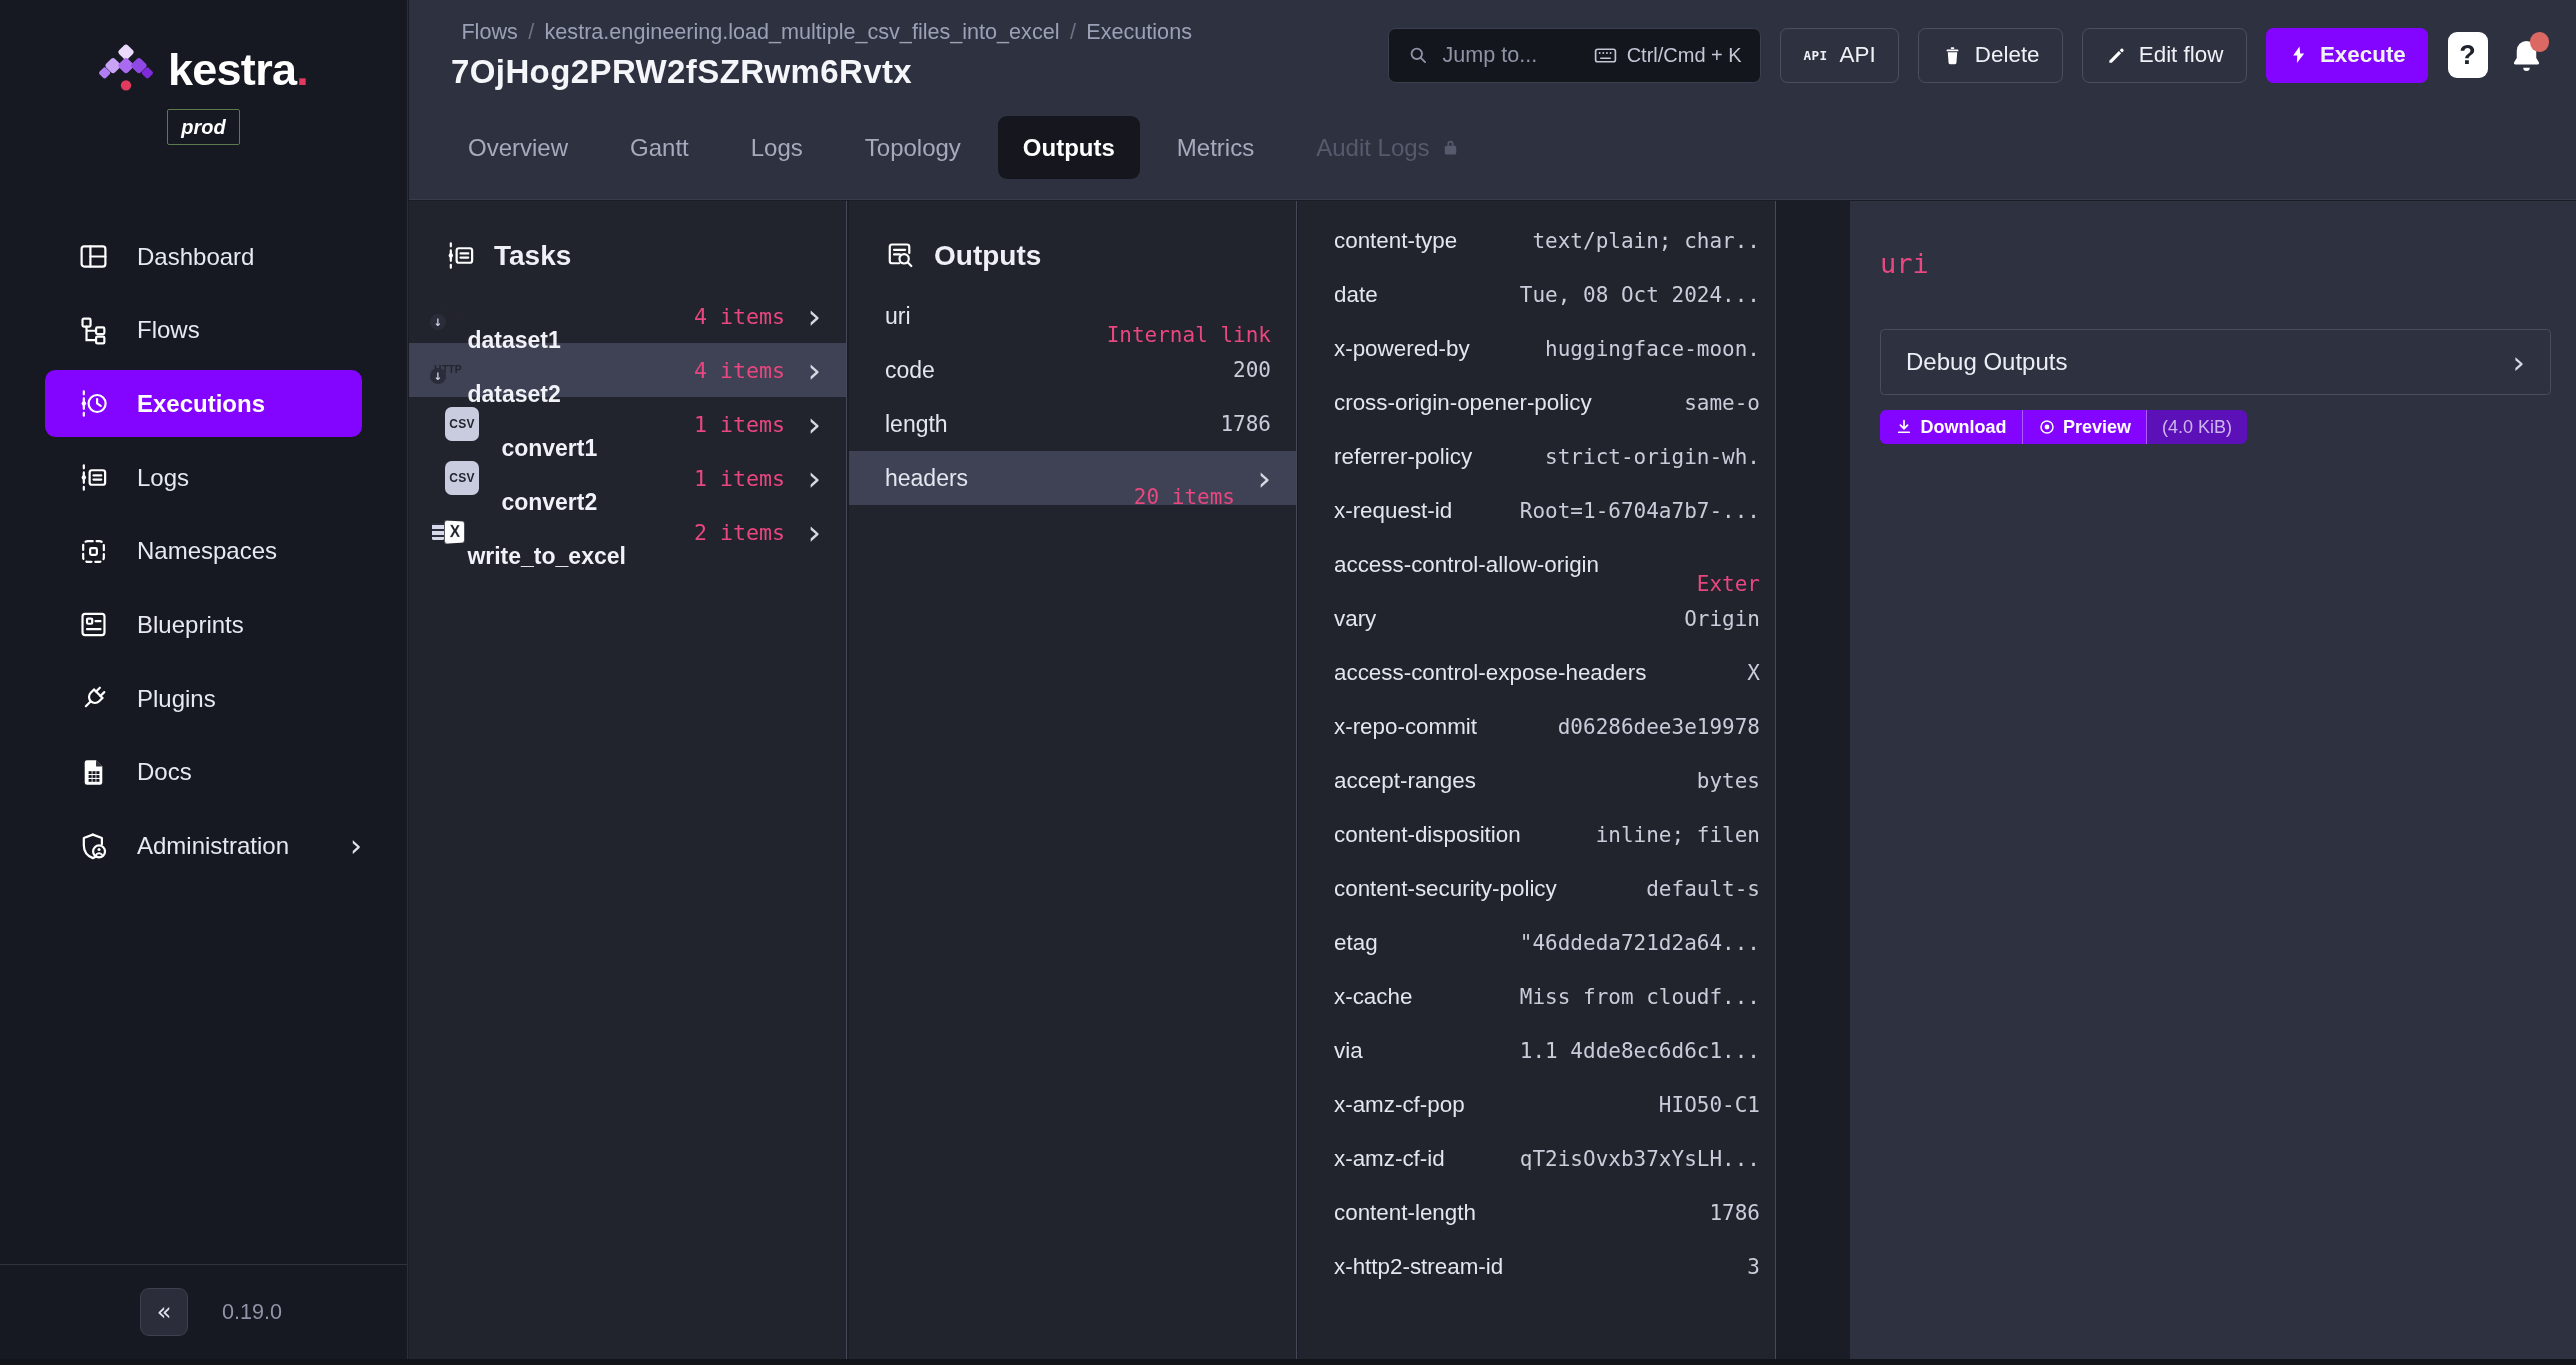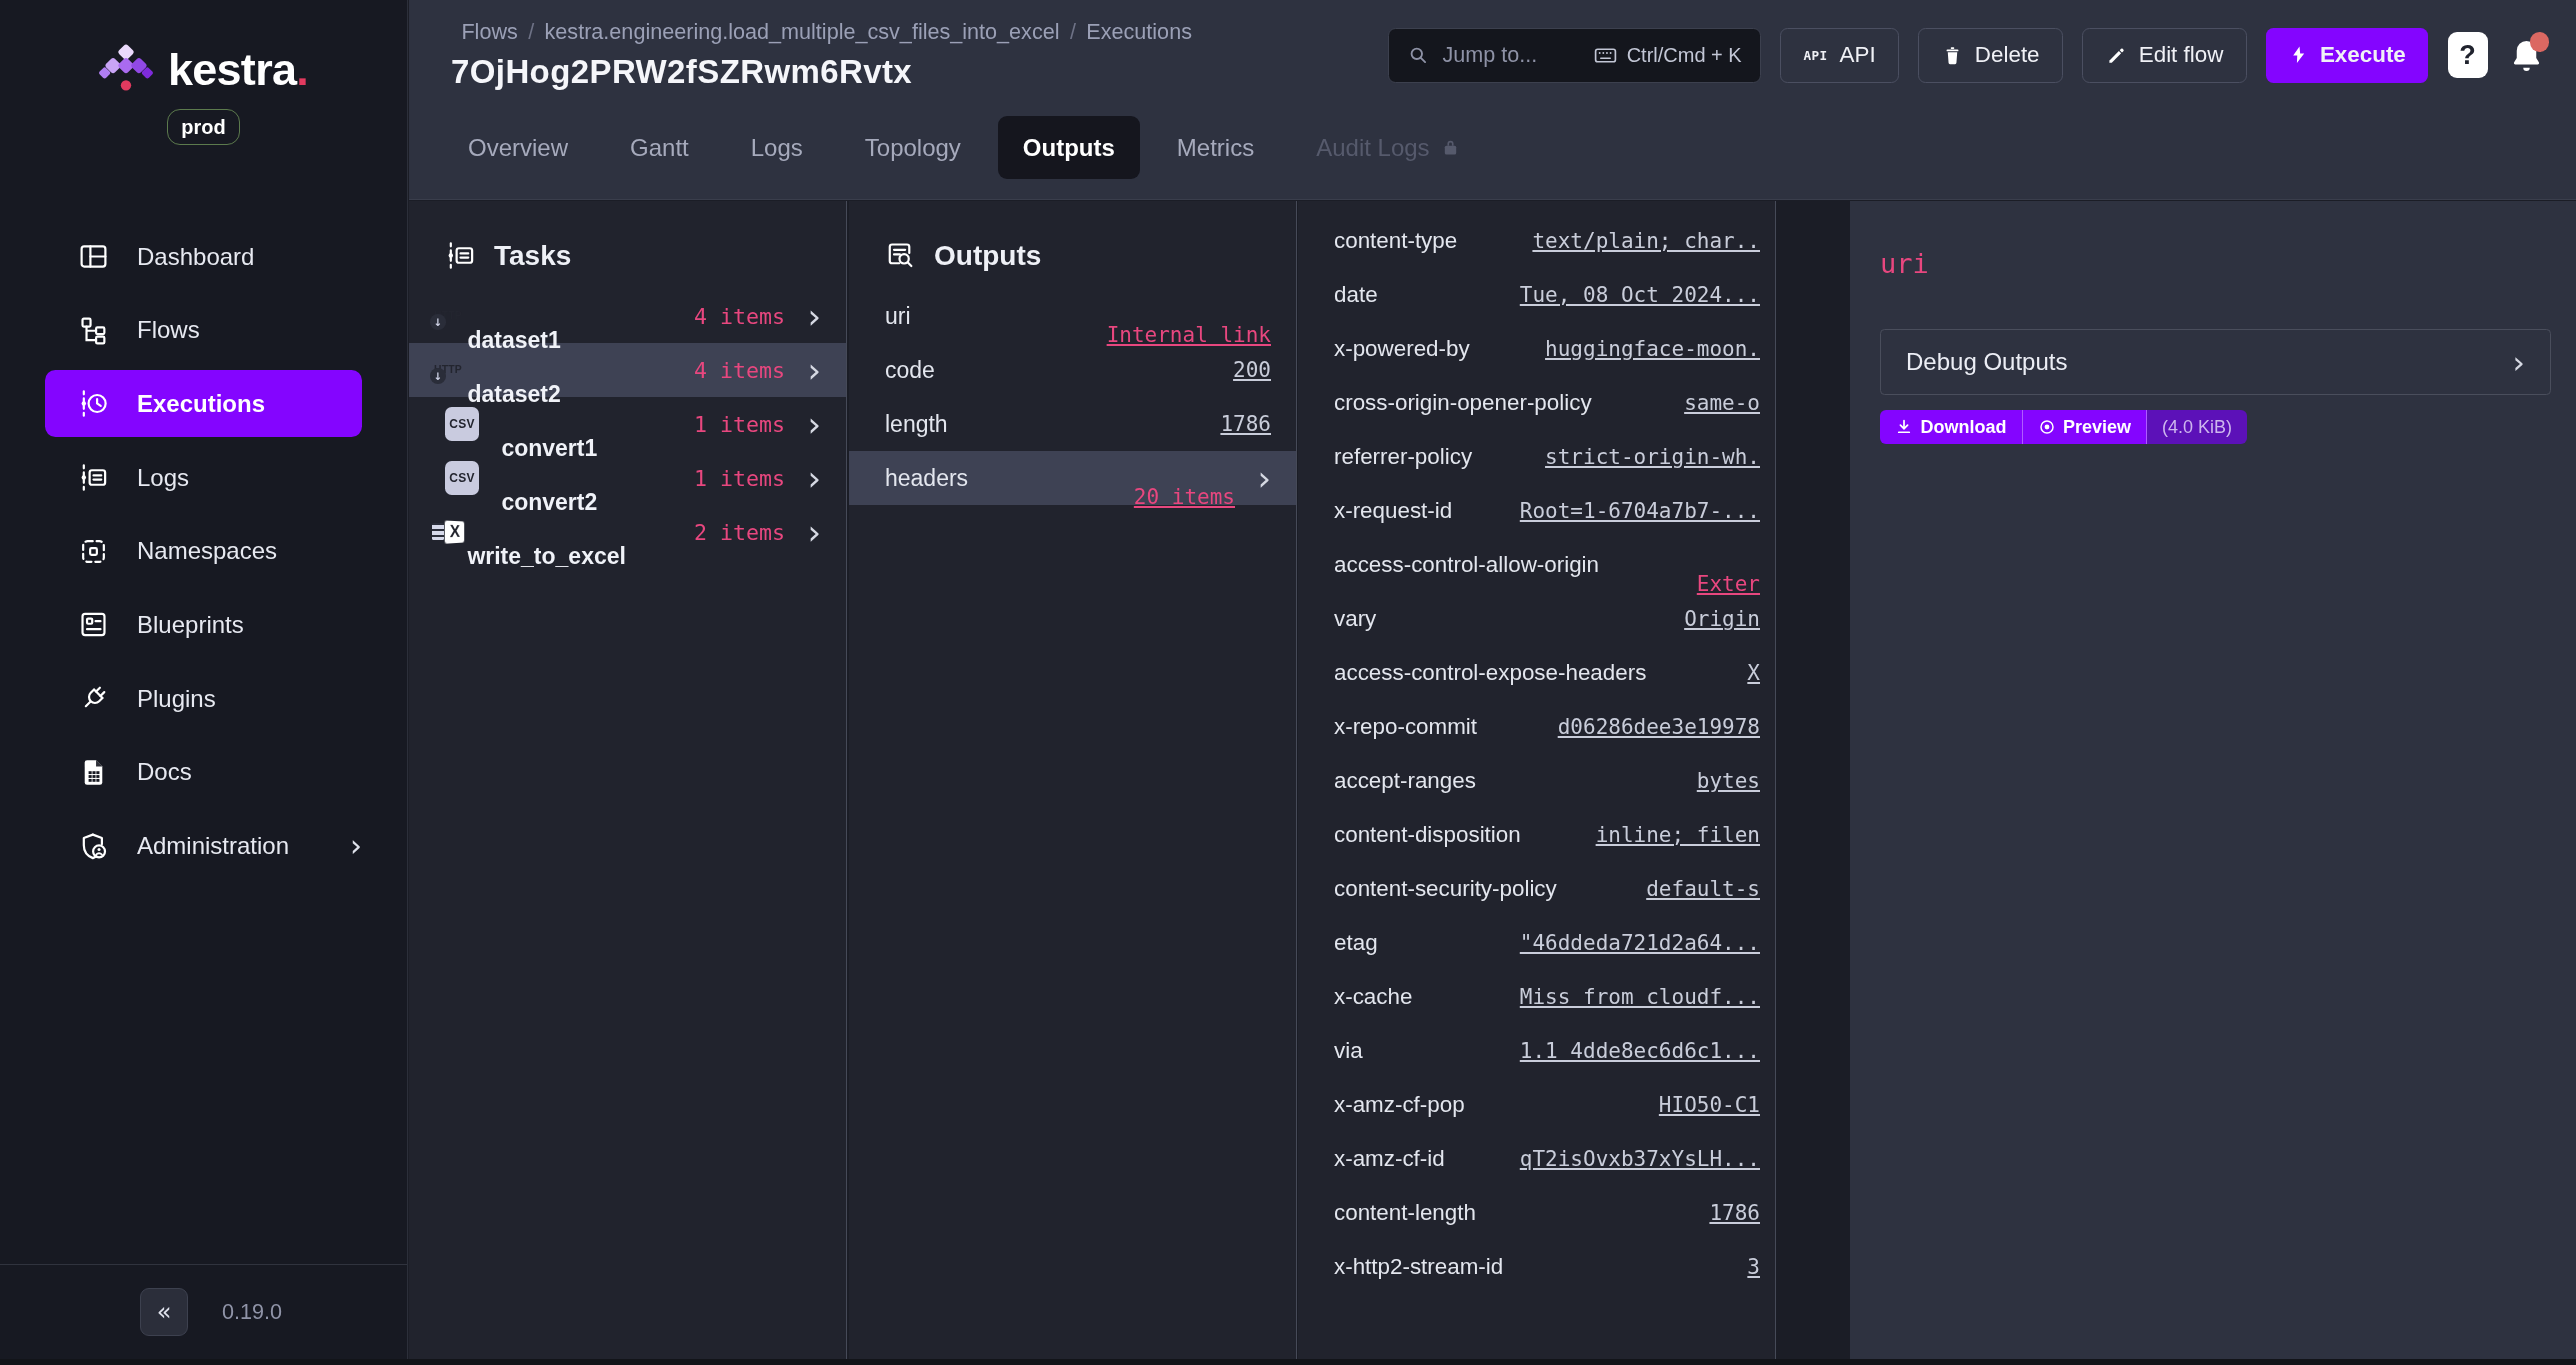--- a/index.html
+++ b/index.html
@@ -17,21 +17,21 @@
        font-family:"Liberation Sans",sans-serif;}
   svg{display:block}
 
   
   .sidebar{position:absolute;left:0;top:0;bottom:0;width:408px;background:var(--bg-side);
            border-right:0.7px solid #2c2f3a;}
   .logo{display:flex;align-items:center;justify-content:center;gap:15px;padding-top:42px;}
   .logo-text{font-size:45px;font-weight:bold;letter-spacing:-0.7px;color:#fff;line-height:1;}
   .logo-dot{color:var(--logo-pink);}
   .env-badge{display:block;width:max-content;margin:13.4px auto 0;border:1.5px solid var(--green);
-             border-radius:13px;padding:5.2px 13.4px;font-size:20px;font-weight:bold;color:#fff;}
+             border-radius:2px;padding:5.2px 13.4px;font-size:20px;font-weight:bold;color:#fff;font-style:italic;}
   .nav{position:absolute;top:223px;left:0;right:0;}
   .nav-item{height:67px;margin:0 45px 6.7px;border-radius:10.4px;display:flex;align-items:center;
             padding-left:33px;gap:28px;font-size:24px;color:#e7e9f1;cursor:pointer;}
   .nav-item.active{background:var(--purple);font-weight:600;color:#fff;}
   .nav-icon{width:31px;height:31px;flex:0 0 31px;}
   .nav-icon svg{width:31px;height:31px;}
   .nav-chevron{font-size:30px;color:#dfe2ec;margin-left:33px;line-height:1;font-family:"DejaVu Sans",sans-serif;}
   .sidebar-footer{position:absolute;bottom:7.5px;left:0;right:0;height:95px;border-top:1.5px solid #30333e;
                   display:flex;align-items:center;padding-left:140px;gap:34px;}
   .collapse-btn{width:48px;height:48px;background:#2b2e3a;border:0.7px solid #3d414f;border-radius:9px;
@@ -81,21 +81,21 @@
   .panel-title svg{width:31px;height:31px;}
   .rows{margin-top:16.4px;}
   .col-headers .rows{margin-top:12.7px;}
   .row{height:54px;display:flex;align-items:center;padding:0 25px 0 36px;font-size:23px;cursor:pointer;}
   .row.selected{background:var(--row-sel);}
   .spacer{flex:1;}
   .mono{font-family:"DejaVu Sans Mono","Liberation Mono",monospace;}
   .task-name{font-weight:600;color:#f0f2f8;margin-top:48px;}
   .count{font-size:21.6px;color:var(--pink);}
   .key{font-weight:500;color:#e3e6ee;}
-  .value{font-size:21px;color:var(--mono-txt);white-space:nowrap;text-decoration:underline;}
+  .value{font-size:21px;color:var(--mono-txt);white-space:nowrap;}
   .value.pink{color:var(--pink);margin-top:38px;}
   .chev{font-size:34px;color:#d6d9e3;margin-left:22.4px;line-height:.8;font-family:"DejaVu Sans",sans-serif;}
   .col-headers .row{padding-right:15px;cursor:default;}
   .col-headers .key{font-size:22.4px;}
 
   
   .ticon{position:relative;width:34px;height:34px;flex:0 0 34px;margin-right:22.4px;}
   .ticon-http{background:#383b4b;border-radius:7.5px;}
   .ticon-http .doc{position:absolute;inset:3px;background:#cfd2e6;border-radius:5.2px;color:#23252f;
                    font-size:10.4px;font-weight:800;display:flex;justify-content:center;padding-top:3.7px;

